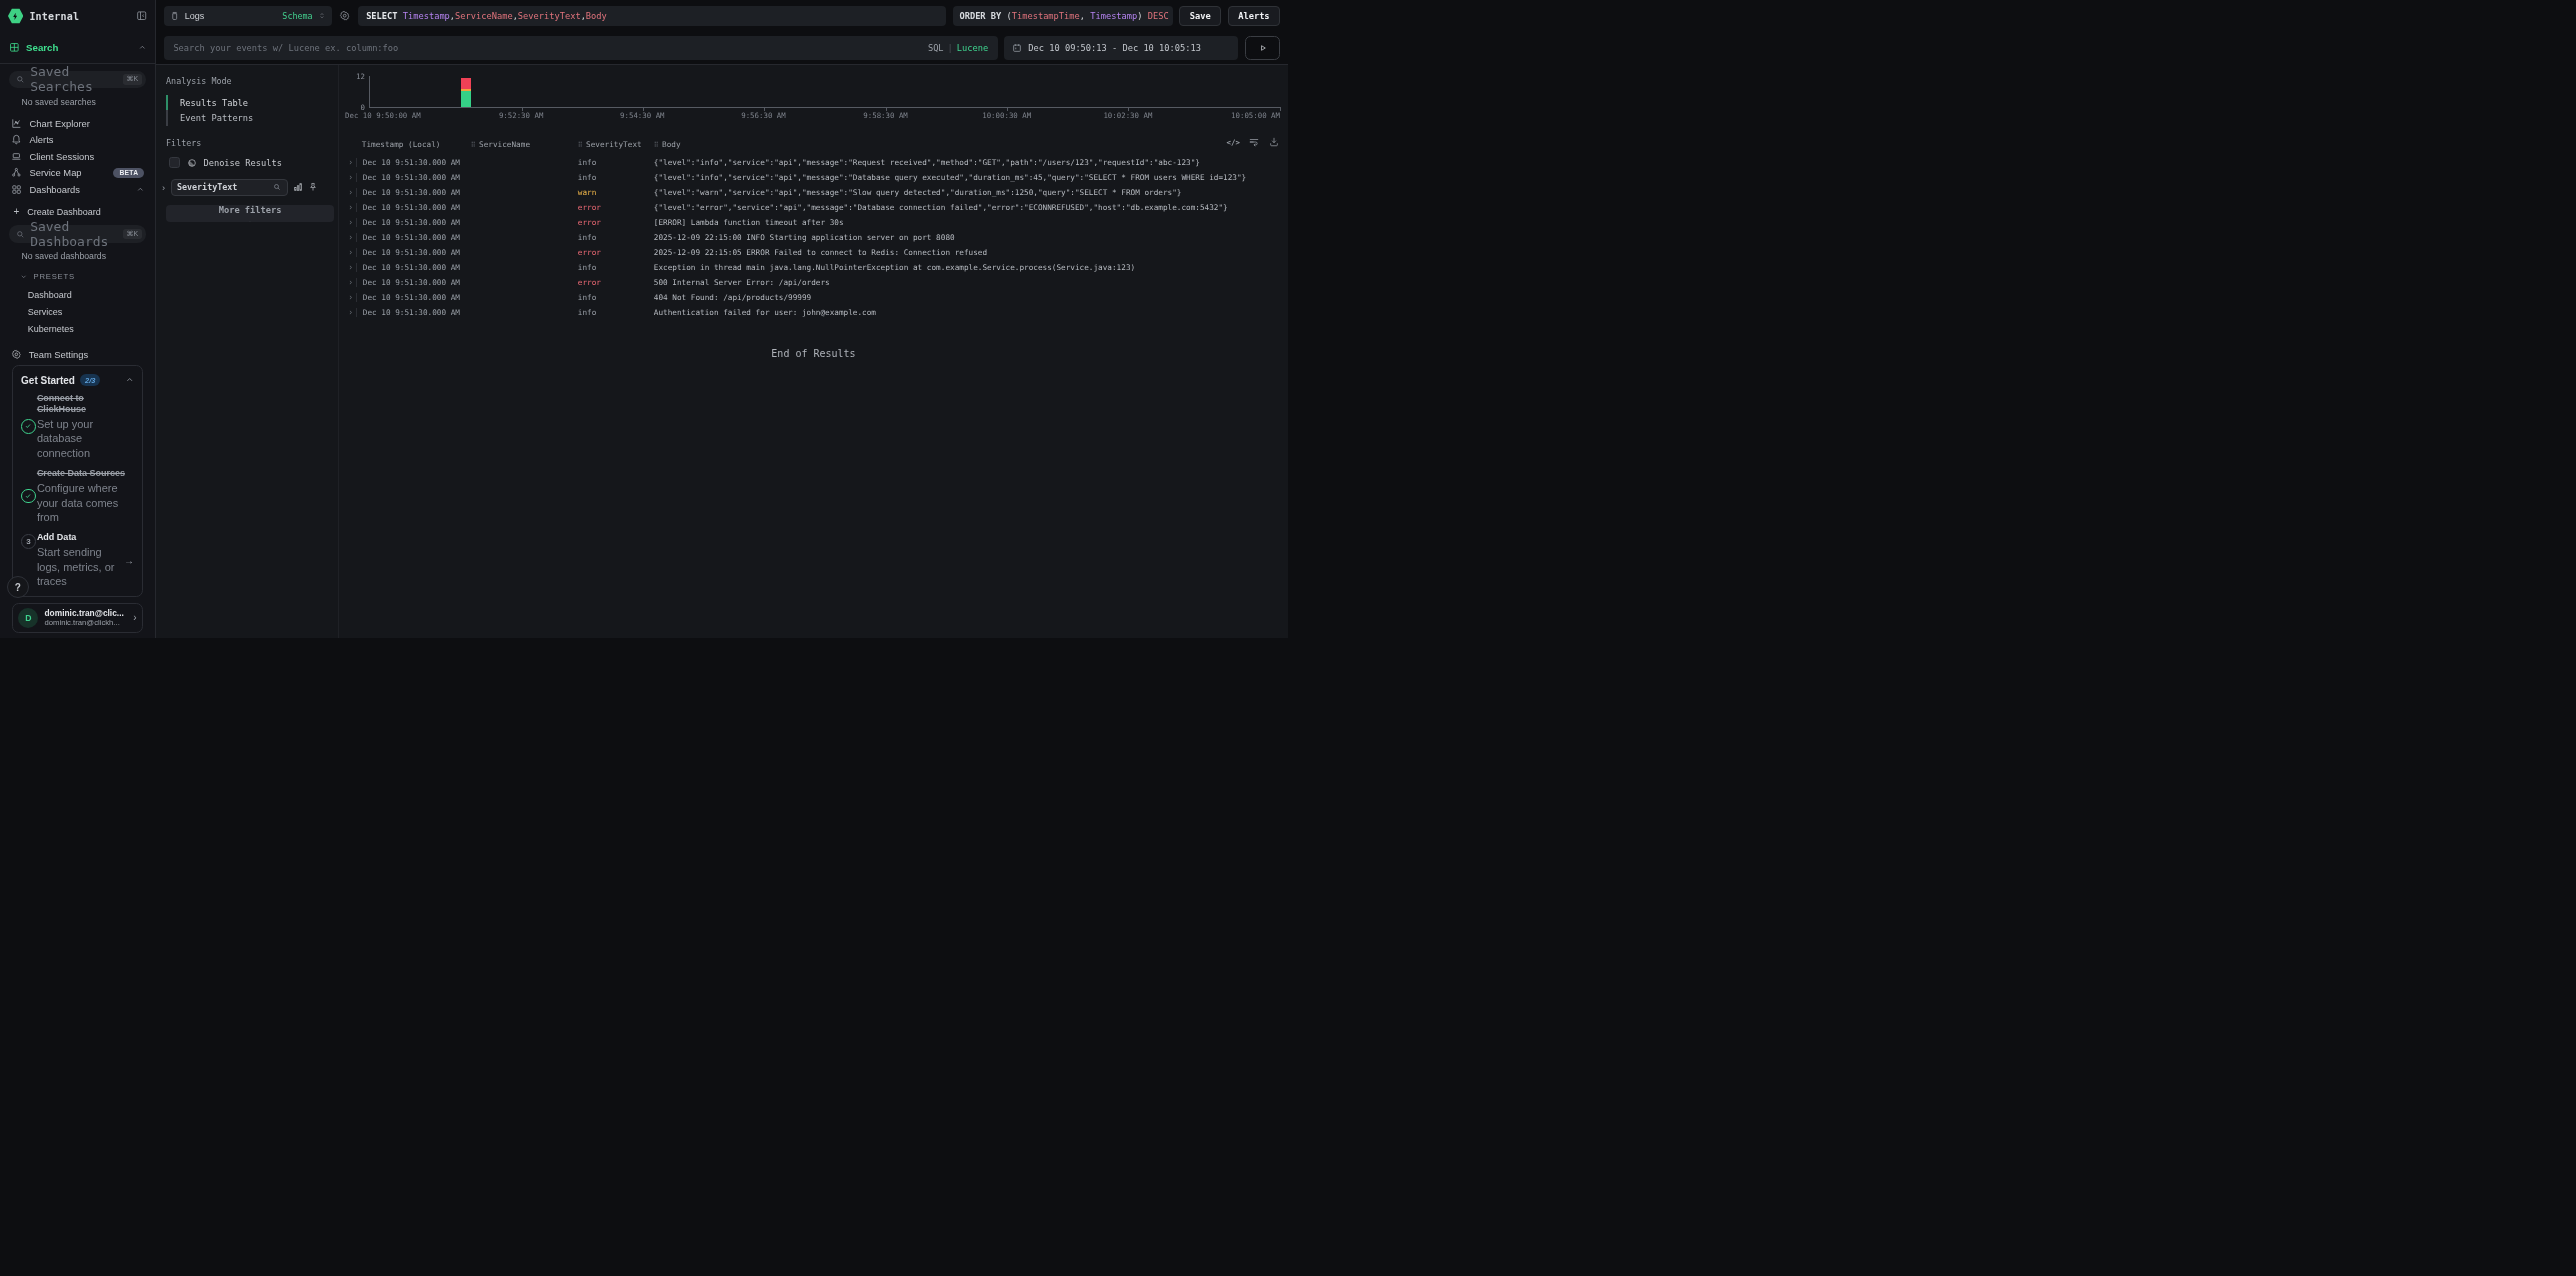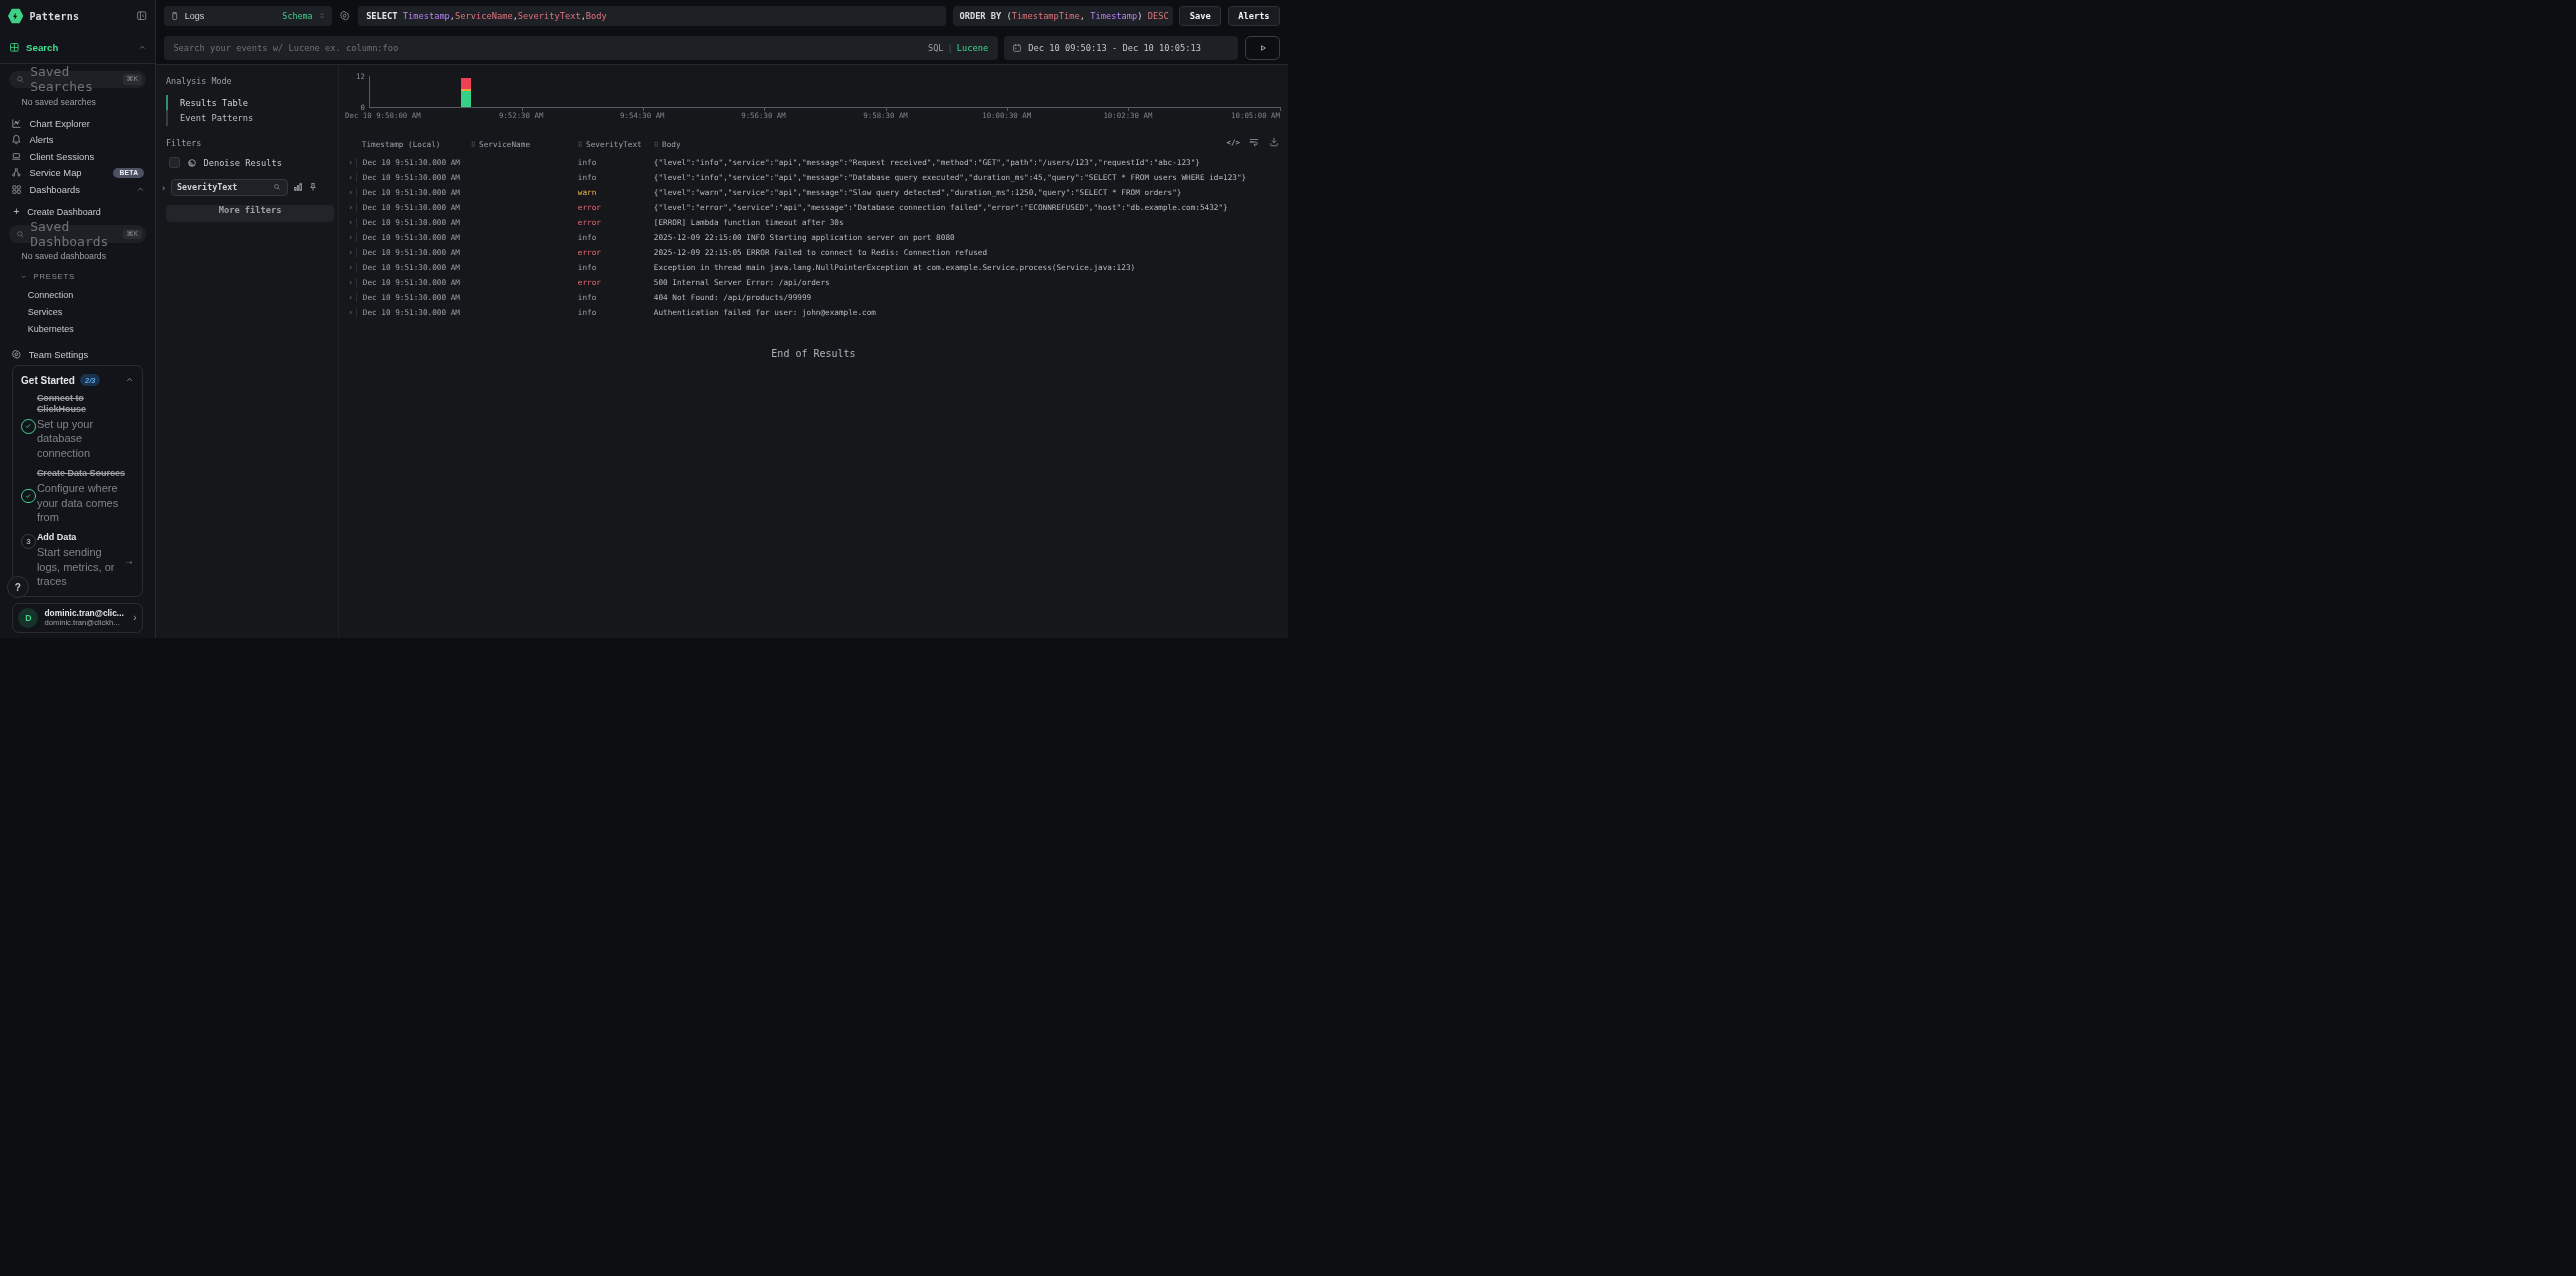--- a/index.html
+++ b/index.html
@@ -135,21 +135,21 @@
 
 <div class="app">
 
   <aside class="sidebar">
     <div class="logo-row">
       <div class="hex">
         <svg class="ic" width="8.7" height="8.7" viewBox="0 0 24 24">
             <path d="M13 2 6 13.5h4.6L9.5 22l7.5-11.5h-4.6z" fill="#0d0e11"></path>
           </svg>
       </div>
-      <span class="brand">Patterns</span>
+      <span class="brand">Internal</span>
       <span class="collapse-btn">
         <svg class="ic" width="11.4" height="11.4" viewBox="0 0 24 24" fill="none" stroke="currentColor" stroke-width="1.6">
             <rect x="3.5" y="4" width="17" height="16" rx="2.5"></rect>
             <line x1="9.5" y1="4" x2="9.5" y2="20"></line>
             <polyline points="16.2,10 13.8,12 16.2,14"></polyline>
           </svg>
       </span>
     </div>
 
     <div class="search-header">
@@ -256,21 +256,21 @@
         <span class="kbd">⌘K</span>
       </div>
       <div class="note">No saved dashboards</div>
 
       <div class="presets-h">
         <svg class="ic" width="7.4" height="7.4" viewBox="0 0 24 24" fill="none" stroke="currentColor" stroke-width="2">
             <polyline points="6,9 12,15 18,9"></polyline>
           </svg>
         <span>PRESETS</span>
       </div>
-      <div class="preset-item">Connection</div>
+      <div class="preset-item">Dashboard</div>
       <div class="preset-item">Services</div>
       <div class="preset-item">Kubernetes</div>
 
       <div class="team">
         <span class="ni">
           <svg class="ic" width="10.7" height="10.7" viewBox="0 0 24 24" fill="none" stroke="currentColor" stroke-width="1.6">
               <circle cx="12" cy="12" r="3"></circle>
               <path d="M12 2.5l1.2 2.6 2.8-.6 1.5 2.4 2.6 1-.3 2.9 2 2.2-2 2.2.3 2.9-2.6 1-1.5 2.4-2.8-.6L12 21.5l-1.2-2.6-2.8.6-1.5-2.4-2.6-1 .3-2.9-2-2.2 2-2.2-.3-2.9 2.6-1 1.5-2.4 2.8.6z" transform="scale(.92) translate(1,1)"></path>
             </svg>
         </span>

